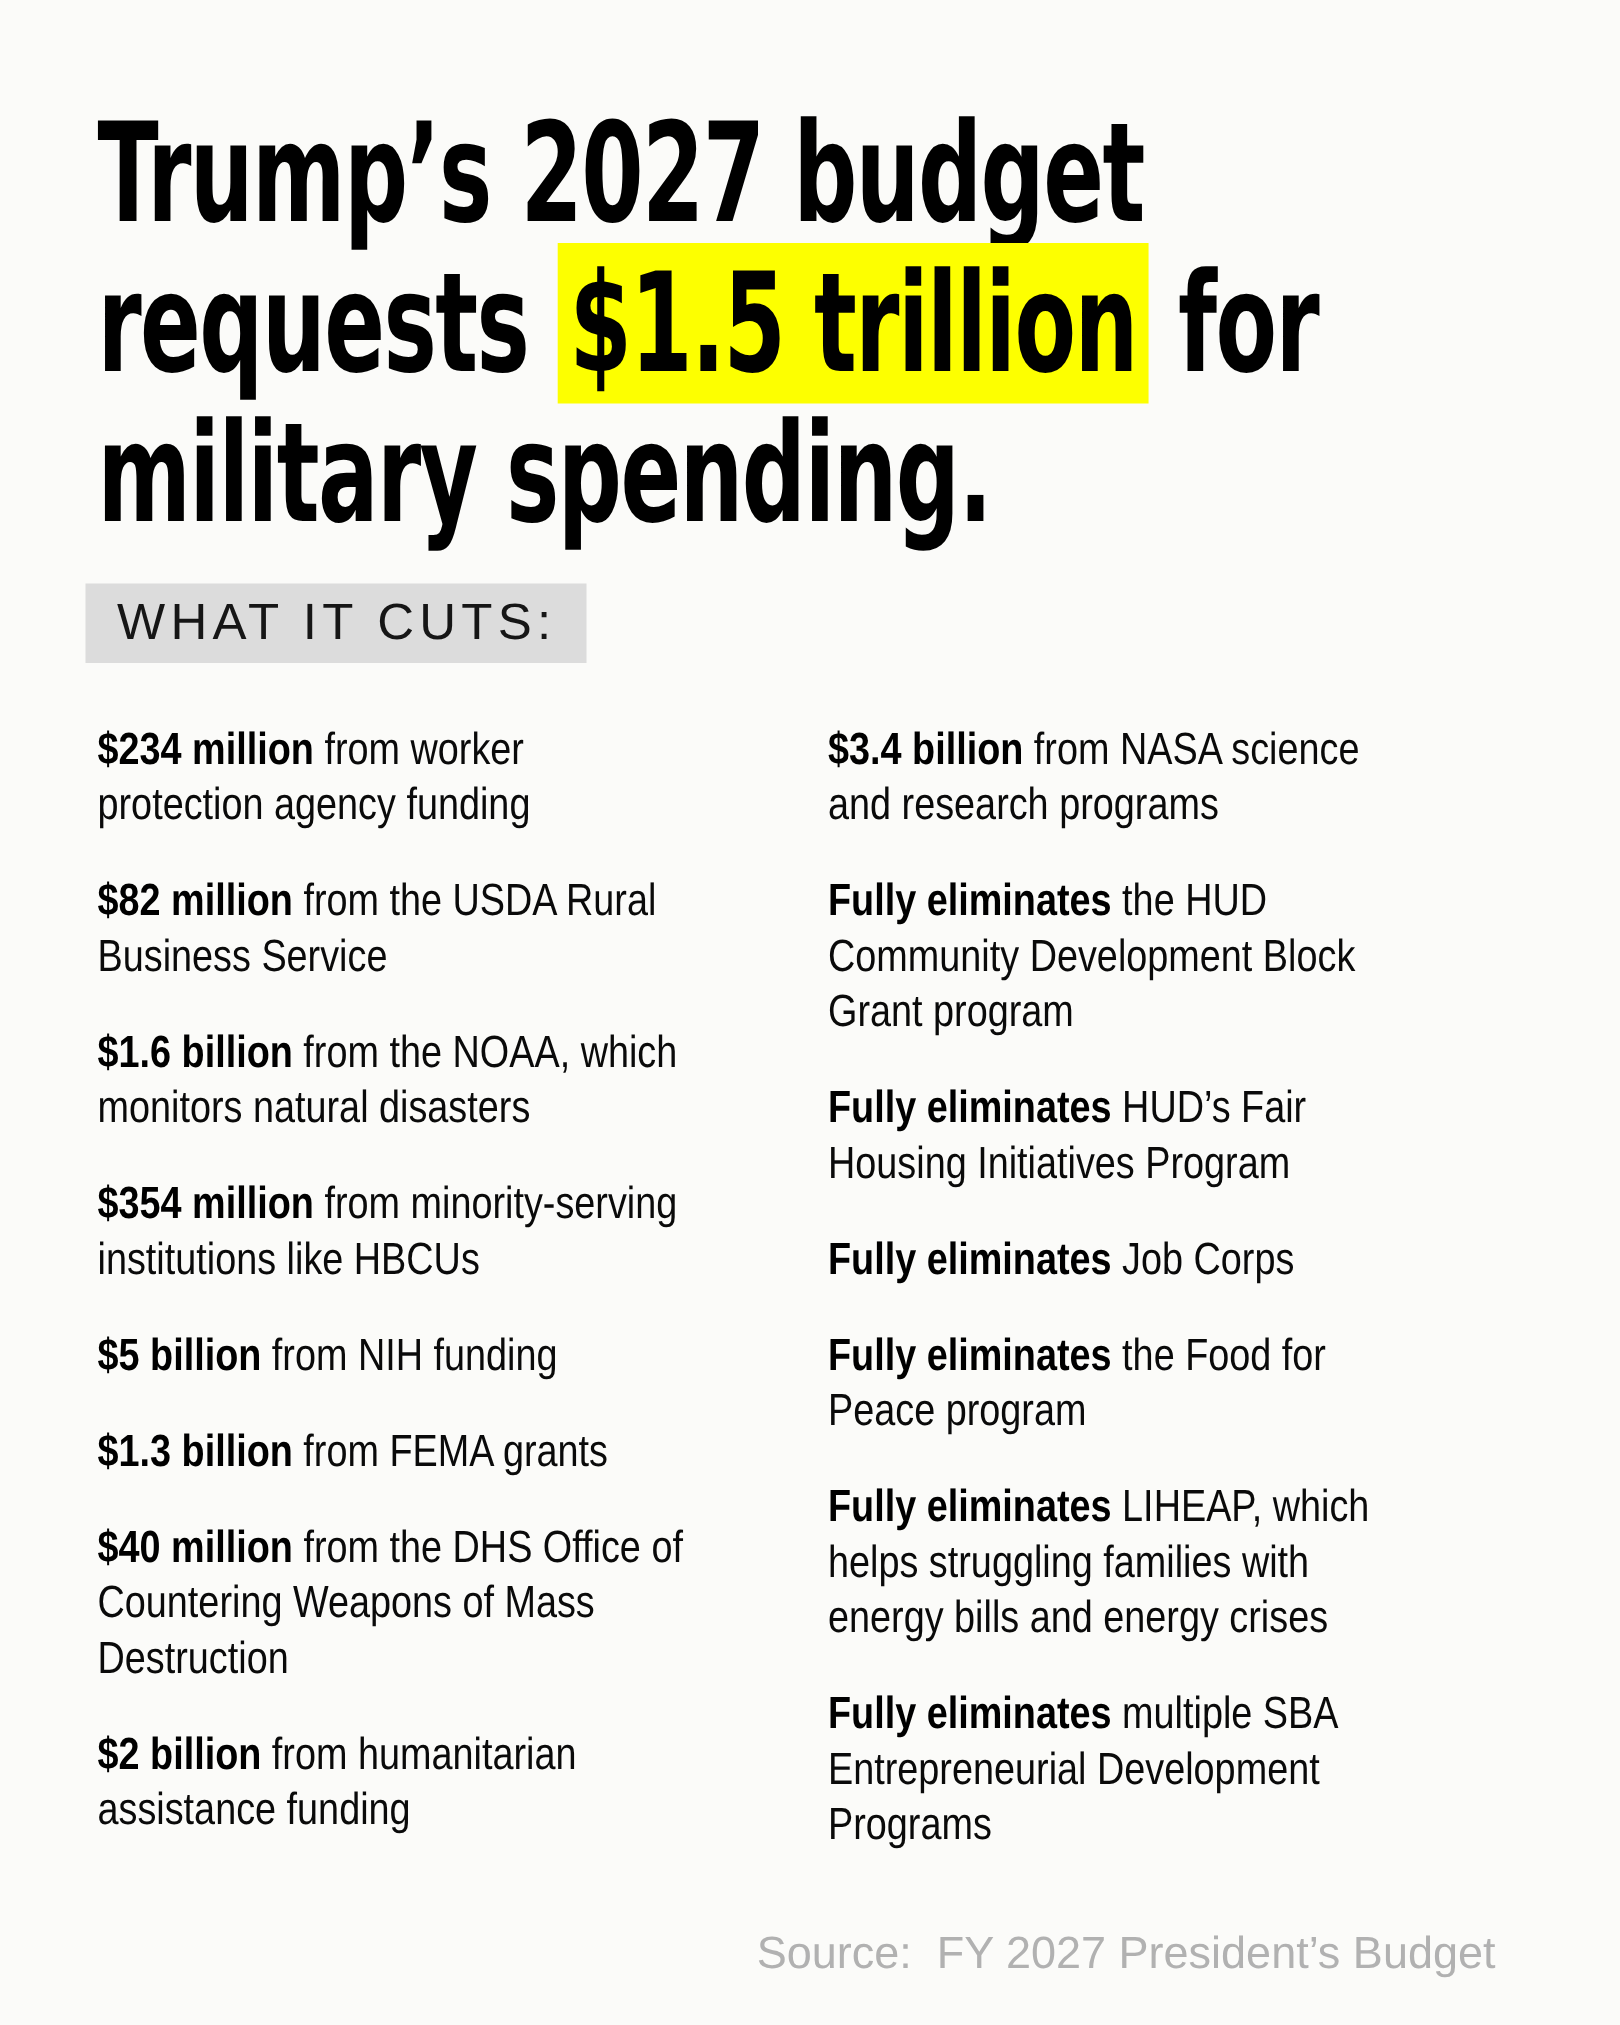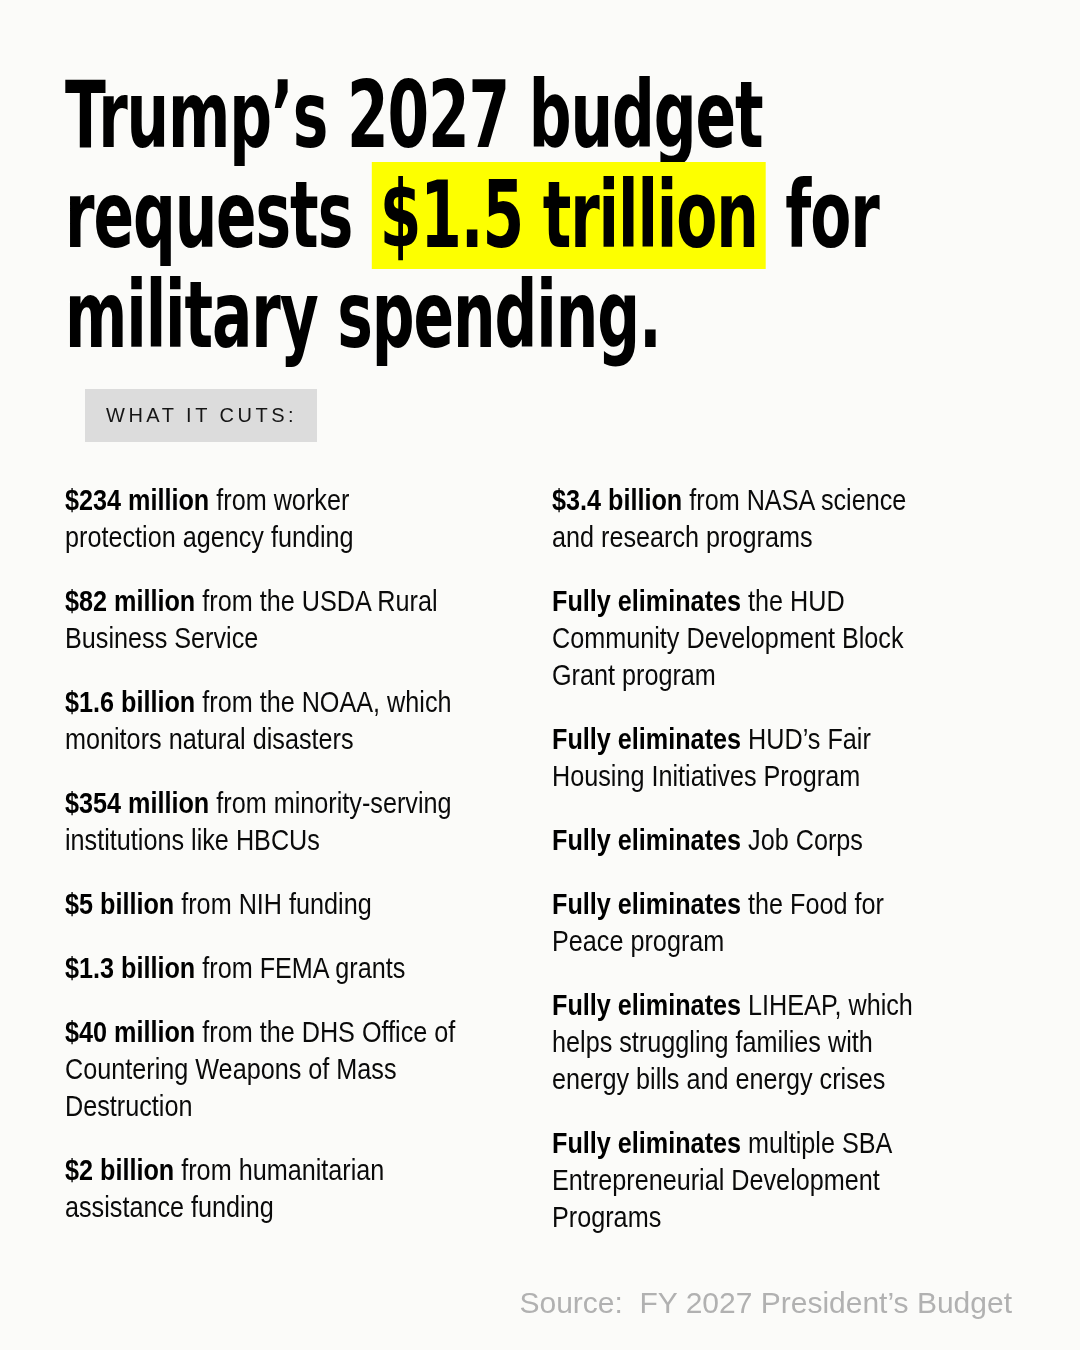--- a/index.html
+++ b/index.html
@@ -33,26 +33,25 @@
     padding: 0 12px;
   }
 
   
   .section-chip {
     position: absolute;
     left: 57px;
     top: 389px;
     background: var(--chip-bg, #DCDCDC);
     color: #161616;
-    font-size: 20px;
+    font-size: 34px;
     line-height: 27px;
     letter-spacing: 3.5px;
     padding: 13px 20px 13px 21px;
     white-space: nowrap;
-    margin-left: 28px;
   }
 
   
   .col {
     position: absolute;
     top: 481px;
     width: 475px;
     transform: scaleX(0.84);
     transform-origin: top left;
     font-size: 30px;
@@ -60,21 +59,21 @@
     color: #0a0a0a;
   }
   .col-left  { left: 65px; }
   .col-right { left: 552px; }
   .cut-item { margin: 0 0 27px 0; }
   .cut-item strong { font-weight: 700; color: #000; }
 
   
   .source {
     position: absolute;
-    right: 68px;
+    right: 83px;
     top: 1285px;
     font-size: 30px;
     line-height: 36px;
     color: var(--muted, #B1B1B1);
     white-space: pre;
   }
 </style>
 </head>
 <body>
 

